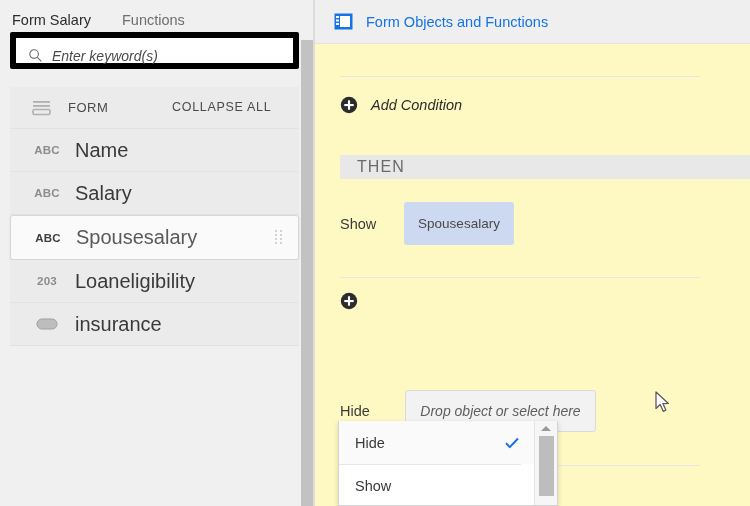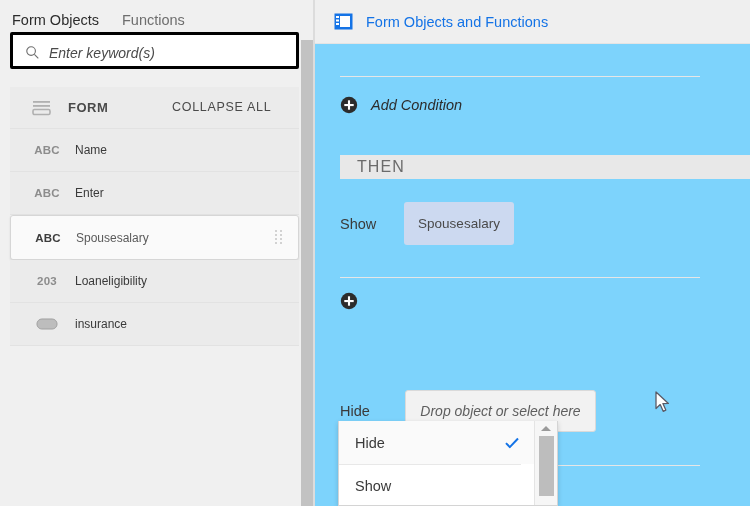--- a/index.html
+++ b/index.html
@@ -37,21 +37,21 @@
   .tab-underline {
     position: absolute; left: 11px; top: 36px;
     width: 85px; height: 2px;
     background: #2c2c2c;
   }
 
   .search-wrap {
     position: absolute; left: 10px; top: 32px;
     width: 289px; height: 37px;
     background: #ffffff;
-    border: 3px solid #000000;
+    border: 6px solid #000000;
     border-radius: 2px;
     display: flex; align-items: center;
   }
   .search-icon {
     position: absolute; left: 12px; top: 10px;
     width: 15px; height: 15px;
   }
   .search-input {
     position: absolute; left: 36px; top: 0;
     width: 245px; height: 35px;
@@ -70,21 +70,20 @@
     border-bottom: 1px solid #e2e2e2;
   }
   .form-header-icon {
     position: absolute; left: 22px; top: 13px;
     width: 20px; height: 16px;
   }
   .form-header-label {
     position: absolute; left: 58px; top: 13px;
     font-size: 13px; letter-spacing: 0.5px;
     color: #4a4a4a;
-    font-weight: bold;
   }
   .collapse-all {
     position: absolute; left: 162px; top: 13px;
     font-size: 12.5px; letter-spacing: 0.7px;
     color: #4a4a4a;
     cursor: pointer;
   }
 
   .obj-list { position: absolute; left: 10px; top: 129px; width: 289px; }
   .obj-row {
@@ -106,21 +105,21 @@
     position: absolute; left: 22px;
     width: 30px;
     display: flex; align-items: center; justify-content: center;
     font-size: 11.5px; font-weight: 700;
     color: #8c8c8c;
     letter-spacing: 0.2px;
   }
   .obj-row.selected .obj-icon { color: #3d3d3d; }
   .obj-label {
     position: absolute; left: 65px;
-    font-size: 12px;
+    font-size: 20px;
     color: #3a3a3a;
   }
   .obj-row.selected .obj-label { color: #5a5a5a; }
   .drag-handle {
     position: absolute; right: 14px; top: 50%;
     transform: translateY(-50%);
     width: 9px; height: 16px;
   }
   .dot { position: absolute; width: 2px; height: 2px; background: #c4c4c4; border-radius: 50%; }
 
@@ -132,21 +131,21 @@
   .panel-divider {
     position: absolute; left: 313px; top: 0;
     width: 2px; height: 506px;
     background: #dcdcdc;
   }
 
   
   .right-panel {
     position: absolute; left: 315px; top: 0;
     width: 435px; height: 506px;
-    background: #7dd3fc;
+    background: #fef9c3;
   }
   .right-header {
     position: absolute; left: 0; top: 0;
     width: 435px; height: 44px;
     background: #efefef;
     border-bottom: 1px solid #e4e4e4;
   }
   .header-icon {
     position: absolute; left: 19px; top: 13px;
     width: 19px; height: 17px;
@@ -279,21 +278,21 @@
 </style>
 </head>
 <body>
 
 <div id="root">
 
   <div class="left-panel">
 
     <div class="tabs">
       <div class="tab tab-form">
-        <span>Form Objects</span>
+        <span>Form Salary</span>
       </div>
       <div class="tab tab-func">
         <span>Functions</span>
       </div>
       <div class="tab-underline"></div>
     </div>
 
     <div class="search-wrap">
       <svg class="search-icon" viewBox="0 0 16 16">
         <circle cx="6.5" cy="6.5" r="4.6" fill="none" stroke="#6e6e6e" stroke-width="1.2"></circle>
@@ -314,21 +313,21 @@
 
     <div class="obj-list">
 
       <div class="obj-row">
         <span class="obj-icon">ABC</span>
         <span class="obj-label">Name</span>
       </div>
 
       <div class="obj-row">
         <span class="obj-icon">ABC</span>
-        <span class="obj-label">Enter</span>
+        <span class="obj-label">Salary</span>
       </div>
 
 
       <div class="obj-row selected">
         <span class="obj-icon">ABC</span>
         <span class="obj-label">Spousesalary</span>
         <span class="drag-handle">
           <span class="dot" style="left:0px; top:0px;"></span>
             <span class="dot" style="left:5px; top:0px;"></span>
           <span class="dot" style="left:0px; top:4px;"></span>

